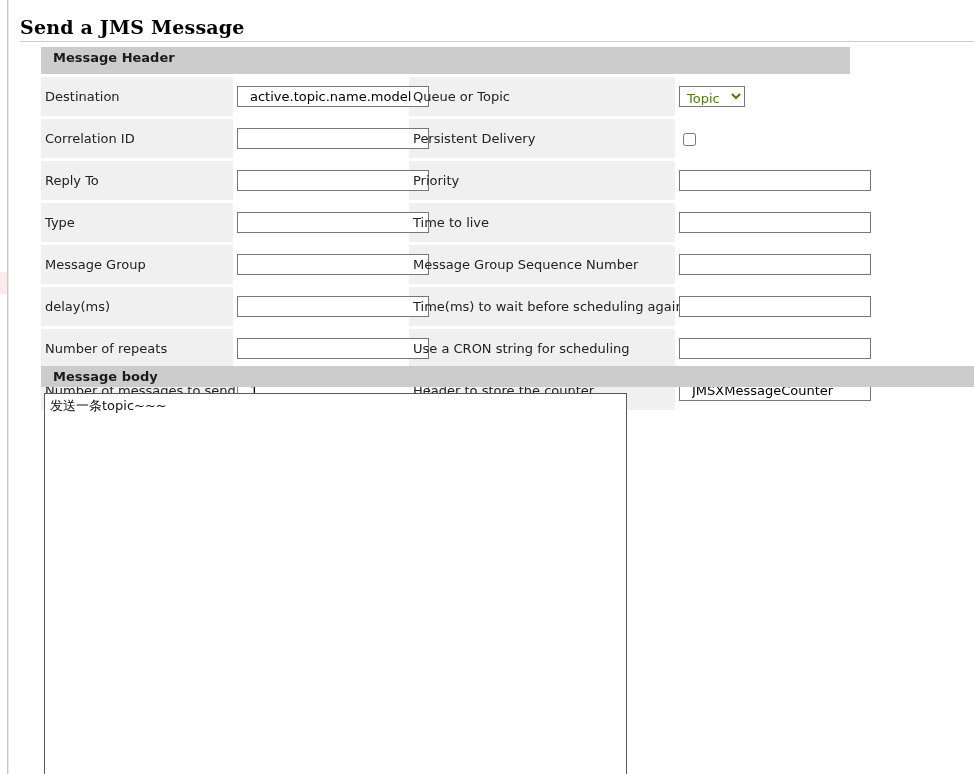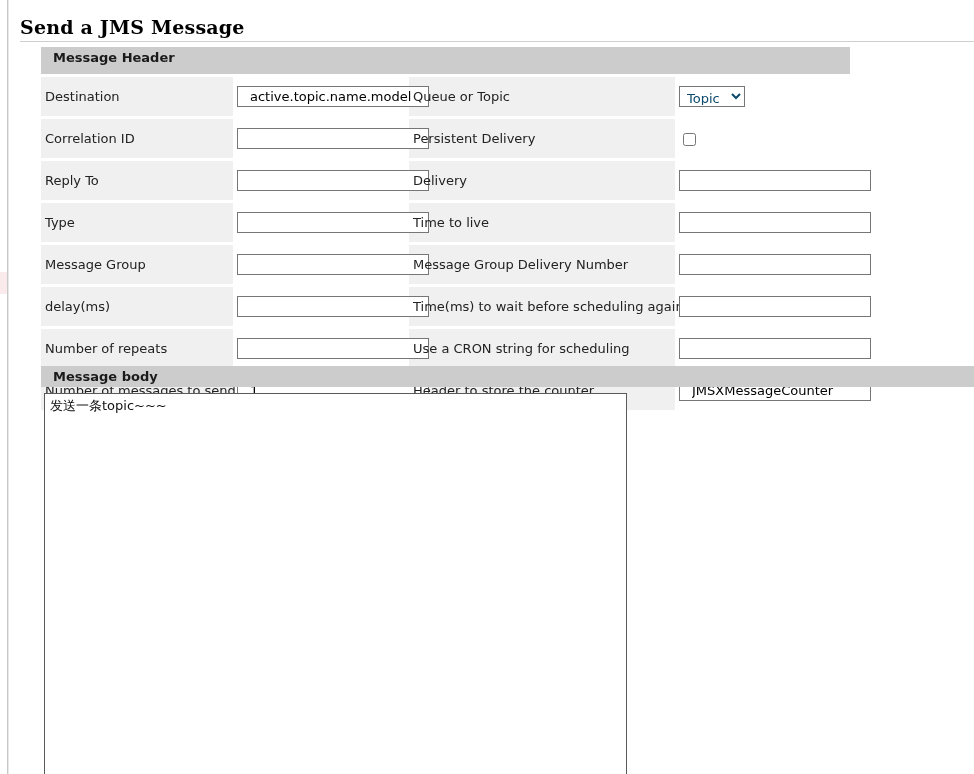--- a/index.html
+++ b/index.html
@@ -132,21 +132,21 @@
     outline: none;
   }
 
   select.sel {
     font-size: 13px;
     font-family: "DejaVu Sans", "Liberation Sans", sans-serif;
     height: 21px;
     padding: 3px 2px 1px 3px;
     border: 1px solid #767676;
     background: #ffffff;
-    color: #0c4a6e;
+    color: #4d7c0f;
     border-radius: 0;
     width: 66px;
   }
 
   input.chk {
     width: 13px;
     height: 13px;
     margin: 0 0 0 4px;
     vertical-align: middle;
   }
@@ -256,21 +256,21 @@
           <td class="cell-field">
             <input class="chk" type="checkbox" style="">
           </td>
         </tr>
 
         <tr>
           <td class="cell-label">Reply To</td>
           <td class="cell-field">
             <input class="txt" type="text" value="" style="">
           </td>
-          <td class="cell-label">Delivery</td>
+          <td class="cell-label">Priority</td>
           <td class="cell-field">
             <input class="txt" type="text" value="" style="">
           </td>
         </tr>
 
         <tr>
           <td class="cell-label">Type</td>
           <td class="cell-field">
             <input class="txt" type="text" value="" style="">
           </td>
@@ -278,21 +278,21 @@
           <td class="cell-field">
             <input class="txt" type="text" value="" style="">
           </td>
         </tr>
 
         <tr>
           <td class="cell-label">Message Group</td>
           <td class="cell-field">
             <input class="txt" type="text" value="" style="">
           </td>
-          <td class="cell-label">Message Group Delivery Number</td>
+          <td class="cell-label">Message Group Sequence Number</td>
           <td class="cell-field">
             <input class="txt" type="text" value="" style="">
           </td>
         </tr>
 
         <tr>
           <td class="cell-label">delay(ms)</td>
           <td class="cell-field">
             <input class="txt" type="text" value="" style="">
           </td>

